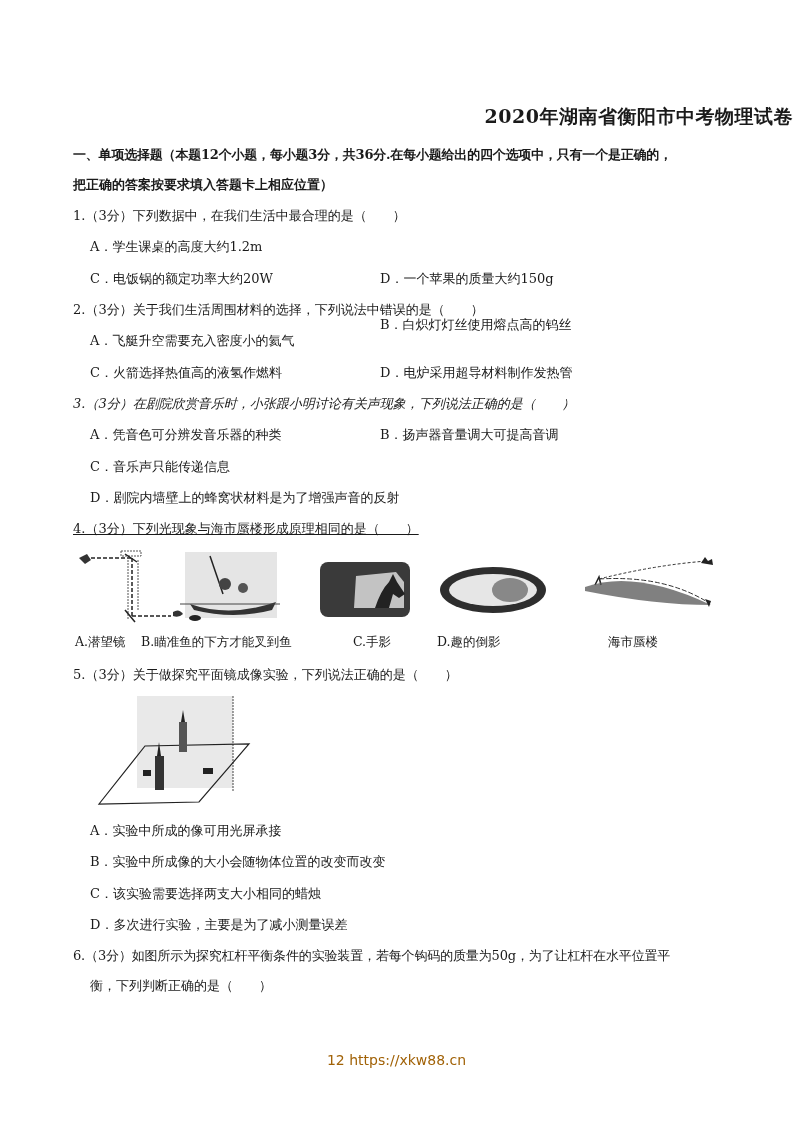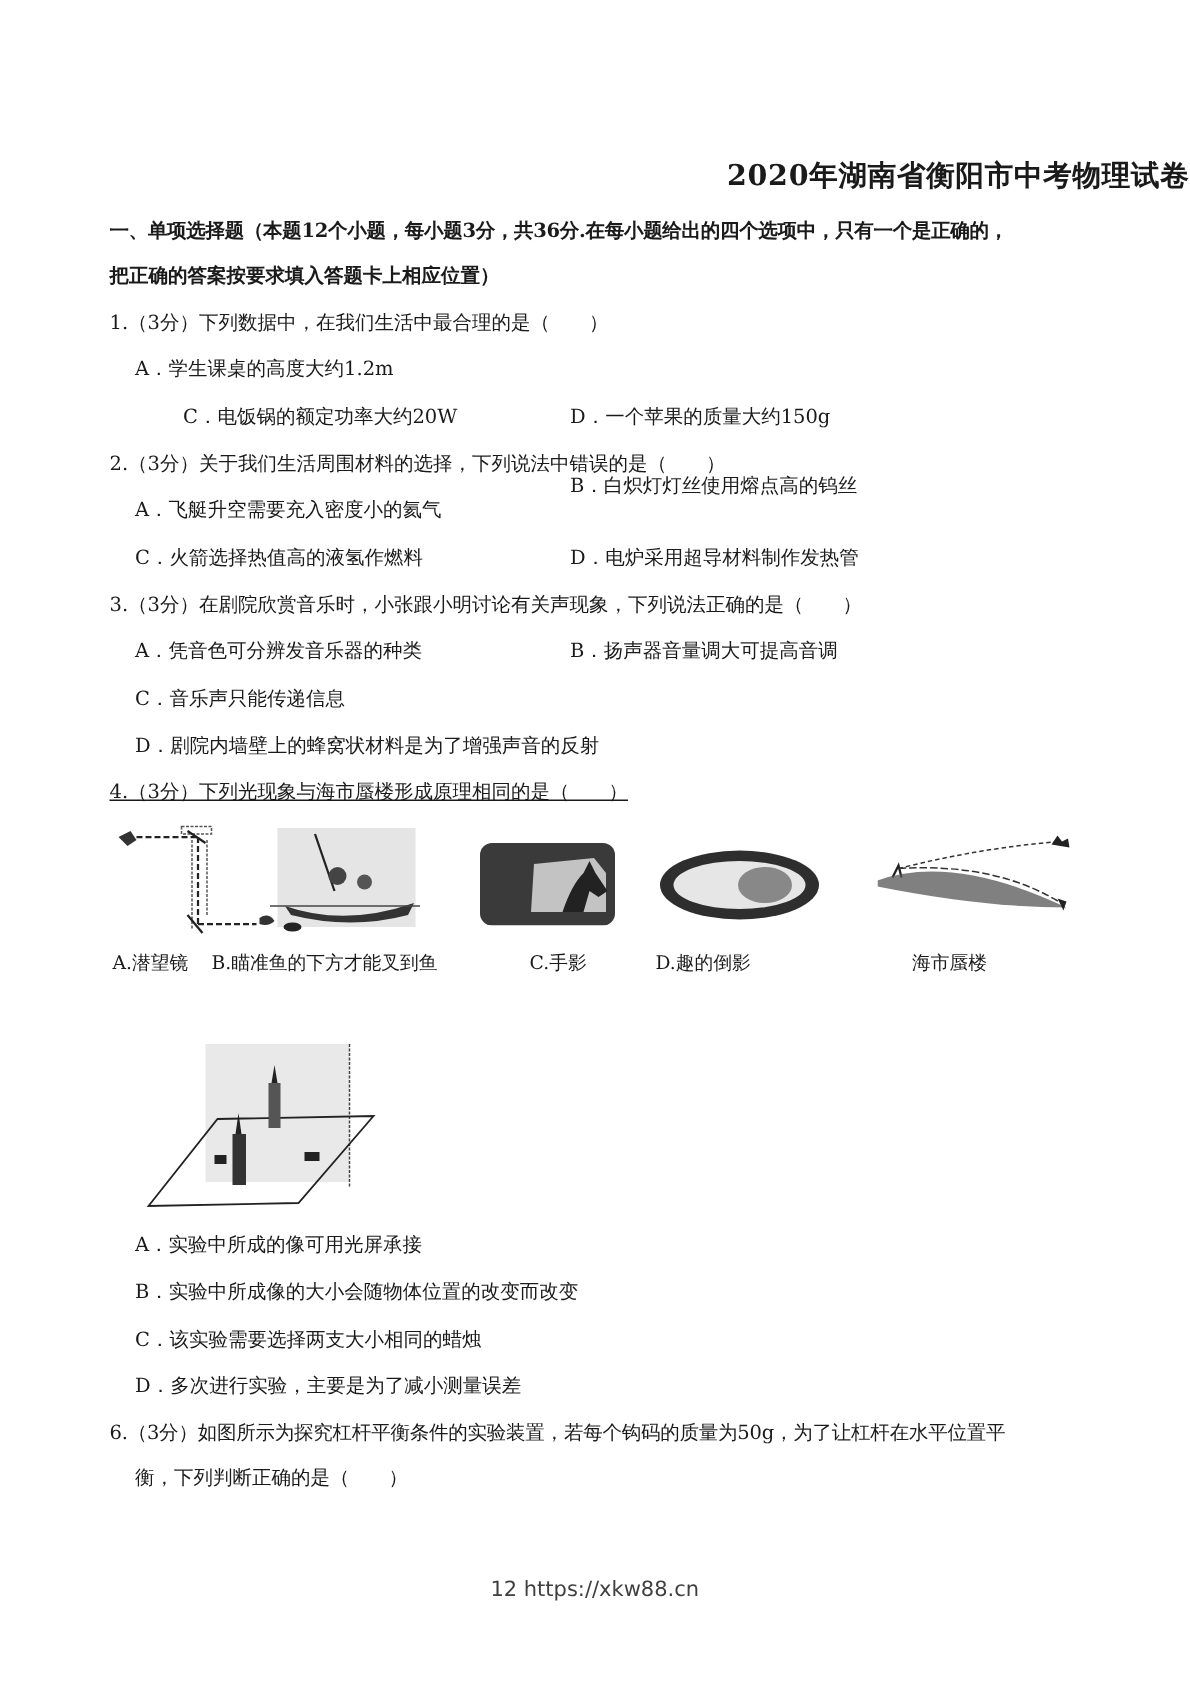--- a/index.html
+++ b/index.html
@@ -18,47 +18,47 @@
       line-height: 30px; top: 140px;
     }
     .line { position: absolute; font-size: 13px; white-space: nowrap; line-height: 18px; }
     .q { left: 73px; }
     .opt-l { left: 90px; }
     .opt-r { left: 380px; }
     .fig { position: absolute; }
     .fig-caption { position: absolute; font-size: 12.5px; white-space: nowrap; top: 634px; }
     .footer {
       position: absolute; top: 1052px; left: 0; width: 793px; text-align: center;
-      font-family: "DejaVu Sans", "Liberation Sans", sans-serif; font-size: 14px; color: #404040;
+      font-family: "DejaVu Sans", "Liberation Sans", sans-serif; font-size: 14px; color: #a16207;
     }
   </style>
 </head>
 <body>
 
 <div class="page">
 
   <div class="title">2020年湖南省衡阳市中考物理试卷</div>
 
   <div class="section-head">
     <div style="letter-spacing:-0.2px;">一、单项选择题（本题12个小题，每小题3分，共36分.在每小题给出的四个选项中，只有一个是正确的，</div>
     <div>把正确的答案按要求填入答题卡上相应位置）</div>
   </div>
 
   <div class="line q" style="top:207px;">1.（3分）下列数据中，在我们生活中最合理的是（　　）</div>
   <div class="line opt-l" style="top:238px;">A．学生课桌的高度大约1.2m</div>
-  <div class="line opt-l" style="top:270px;margin-left:32px;">C．电饭锅的额定功率大约20W</div>
+  <div class="line opt-l" style="top:270px;">C．电饭锅的额定功率大约20W</div>
   <div class="line opt-r" style="top:270px;">D．一个苹果的质量大约150g</div>
 
   <div class="line q" style="top:301px;">2.（3分）关于我们生活周围材料的选择，下列说法中错误的是（　　）</div>
   <div class="line opt-l" style="top:332px;">A．飞艇升空需要充入密度小的氦气</div>
   <div class="line opt-r" style="top:316px;">B．白炽灯灯丝使用熔点高的钨丝</div>
   <div class="line opt-l" style="top:364px;">C．火箭选择热值高的液氢作燃料</div>
   <div class="line opt-r" style="top:364px;">D．电炉采用超导材料制作发热管</div>
 
-  <div class="line q" style="top:395px;">3.（3分）在剧院欣赏音乐时，小张跟小明讨论有关声现象，下列说法正确的是（　　）</div>
+  <div class="line q" style="top:395px;font-style:italic;">3.（3分）在剧院欣赏音乐时，小张跟小明讨论有关声现象，下列说法正确的是（　　）</div>
   <div class="line opt-l" style="top:426px;">A．凭音色可分辨发音乐器的种类</div>
   <div class="line opt-r" style="top:426px;">B．扬声器音量调大可提高音调</div>
   <div class="line opt-l" style="top:458px;">C．音乐声只能传递信息</div>
   <div class="line opt-l" style="top:489px;">D．剧院内墙壁上的蜂窝状材料是为了增强声音的反射</div>
 
   <div class="line q" style="top:520px;text-decoration:underline;">4.（3分）下列光现象与海市蜃楼形成原理相同的是（　　）</div>
 
   <svg class="fig" style="left:75px; top:548px;" width="110" height="80">
     <path d="M4,10 l8,-4 l4,6 l-6,4 z" fill="#333"></path>
     <line x1="16" y1="10" x2="57" y2="10" stroke="#222" stroke-width="1.5" stroke-dasharray="4,2"></line>
@@ -102,20 +102,21 @@
     <path d="M0,32 Q50,14 126,50 Q70,50 0,36 z" fill="#555" opacity="0.75"></path>
     <path d="M120,44 l6,2 l-2,6 z" fill="#222"></path>
   </svg>
 
   <div class="fig-caption" style="left:75px;">A.潜望镜</div>
   <div class="fig-caption" style="left:141px;text-align:center;">B.瞄准鱼的下方才能叉到鱼</div>
   <div class="fig-caption" style="left:353px;">C.手影</div>
   <div class="fig-caption" style="left:437px;">D.趣的倒影</div>
   <div class="fig-caption" style="left:608px;">海市蜃楼</div>
 
+  <div class="line q" style="top:666px;">5.（3分）关于做探究平面镜成像实验，下列说法正确的是（　　）</div>
 
   <svg class="fig" style="left:95px; top:692px;" width="170" height="118">
     <rect x="42" y="4" width="96" height="92" fill="#cfcfcf" opacity="0.45"></rect>
     <line x1="138" y1="4" x2="138" y2="100" stroke="#444" stroke-dasharray="2,1"></line>
     <polygon points="4,112 50,54 154,52 104,110" fill="none" stroke="#222" stroke-width="1.2"></polygon>
     <rect x="84" y="30" width="8" height="30" fill="#555"></rect>
     <path d="M88,18 l2,12 h-4 z" fill="#222"></path>
     <rect x="60" y="64" width="9" height="34" fill="#333"></rect>
     <path d="M64,50 l2,14 h-4 z" fill="#222"></path>
     <rect x="48" y="78" width="8" height="6" fill="#222"></rect>

